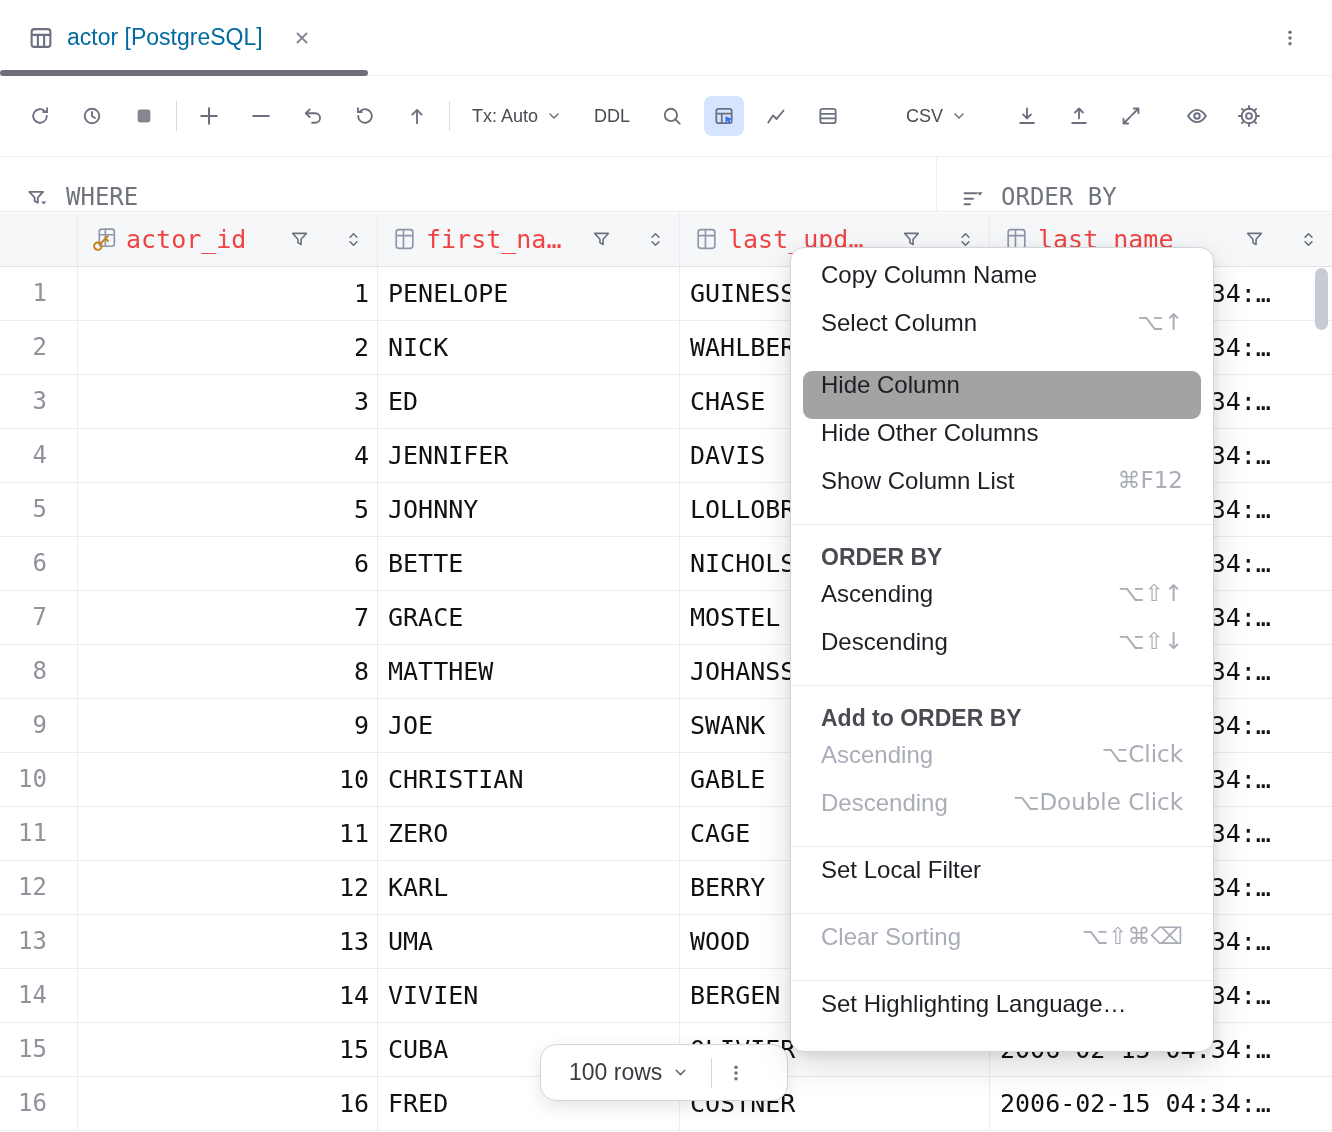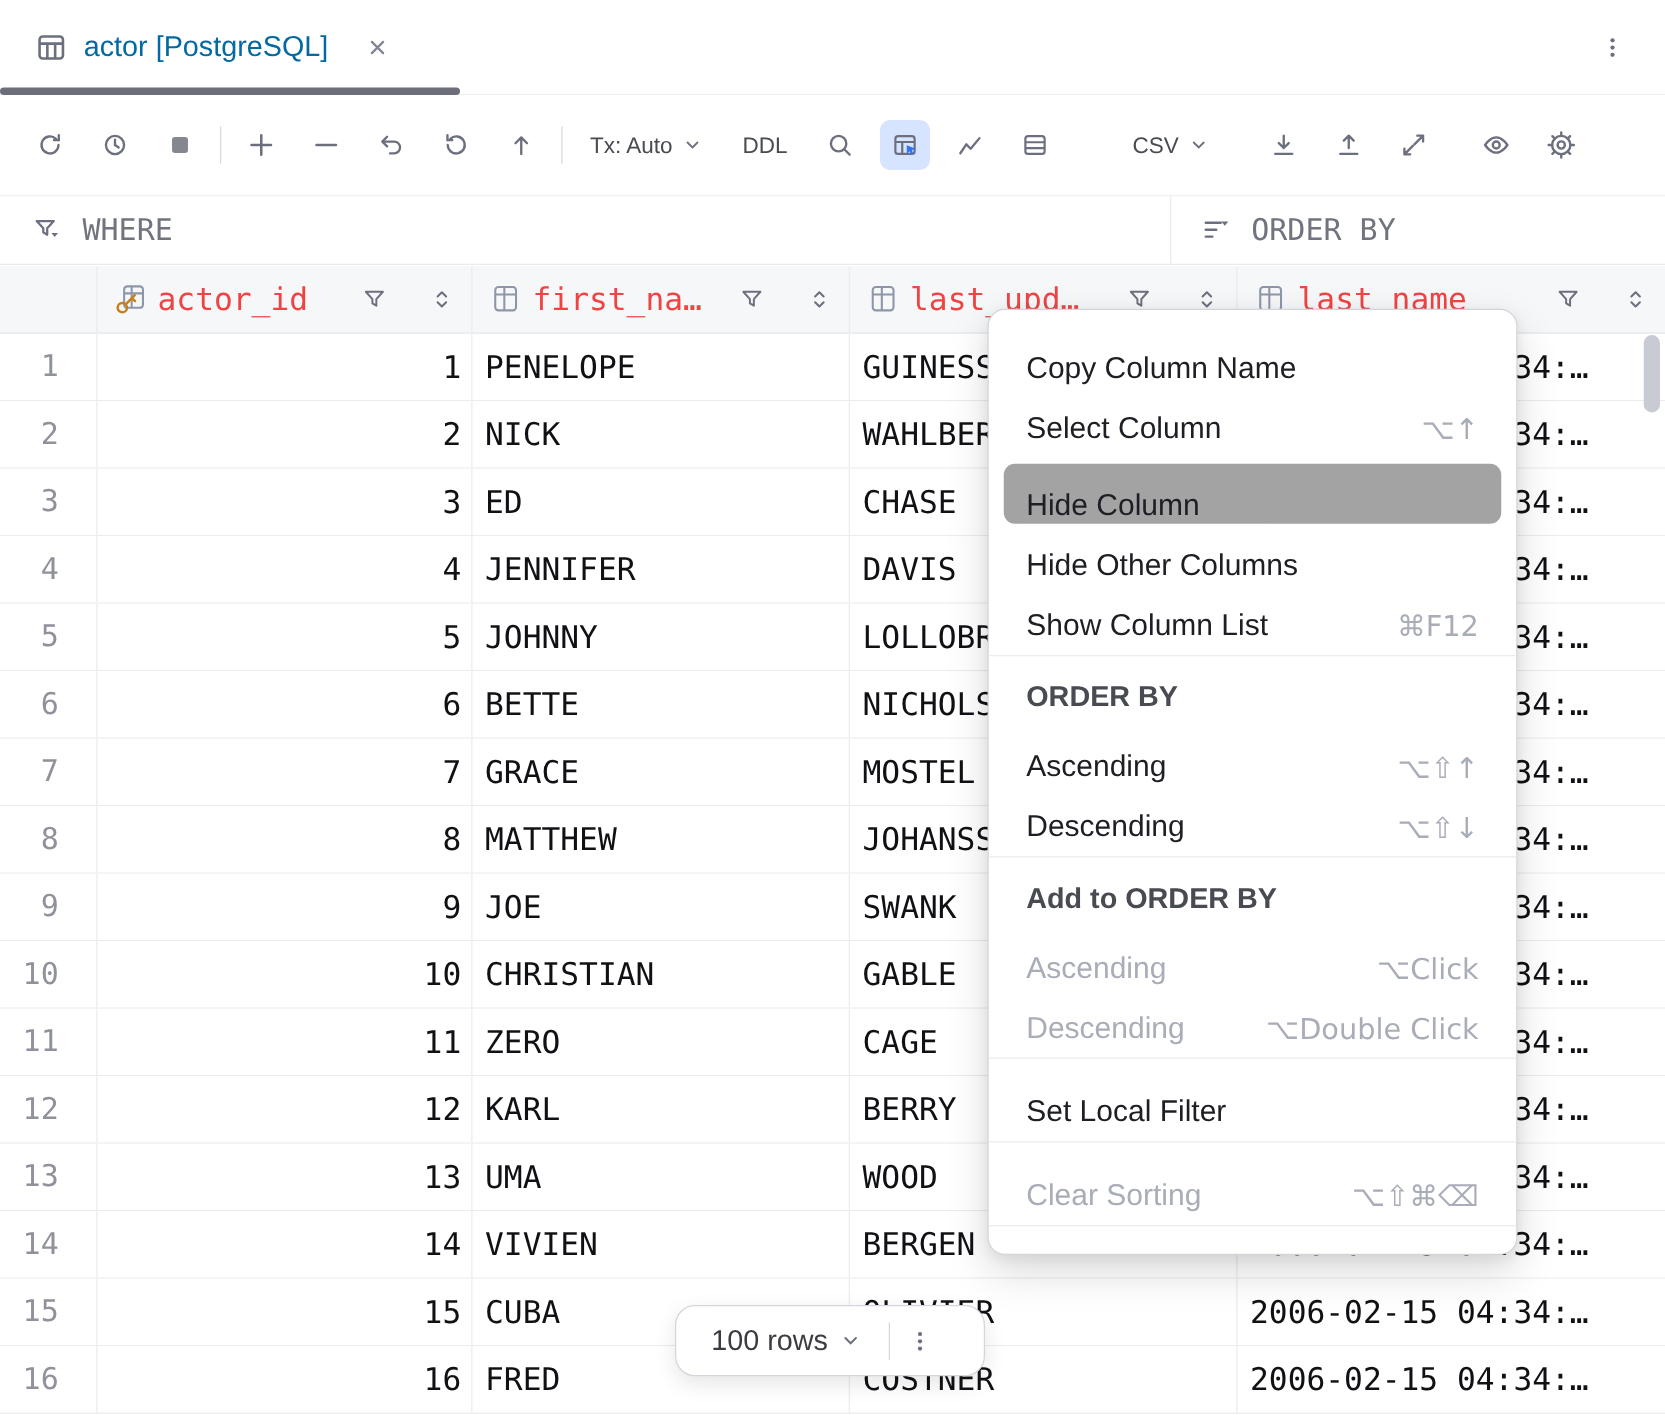--- a/index.html
+++ b/index.html
@@ -22,21 +22,21 @@
   .toolbar{height:80px;display:flex;align-items:center;gap:12px;padding-left:20px;background:#fff}
   .tbtn{width:40px;height:40px;border-radius:8px;display:flex;align-items:center;justify-content:center;flex:0 0 auto}
   .tbtn.toggled{background:#d6e4ff}
   .tdiv{width:1px;height:30px;background:#d8dade;flex:0 0 auto}
   .ttext{height:40px;display:flex;align-items:center;gap:8px;padding:0 10px;border-radius:8px;
          font-size:18px;color:#494b52;white-space:nowrap;flex:0 0 auto}
   .ml18{margin-left:18px}.ml36{margin-left:36px}.ml14{margin-left:14px}
 
   
   .filterbar{height:56px;display:flex;border-top:1px solid #eef0f2;border-bottom:1px solid #ebecf0;background:#fff}
-  .fsection{display:flex;align-items:center;gap:16px;font-family:"DejaVu Sans Mono",monospace;
+  .fsection{display:flex;align-items:flex-end;gap:16px;font-family:"DejaVu Sans Mono",monospace;
             font-size:24px;color:#70747e}
   .fwhere{flex:0 0 937px;padding-left:26px;border-right:1px solid #ebecf0}
   .forder{flex:1;padding-left:24px}
 
   
   .grid{position:absolute;left:0;top:213px;width:1332px;bottom:0;overflow:hidden;
         font-family:"DejaVu Sans Mono",monospace;font-size:25px;color:#101114}
   .ghead,.row{display:grid;grid-template-columns:78px 300px 302px 310px 1fr}
   .ghead{height:54px;background:#f6f7f9;border-bottom:1px solid #e1e3e7}
   .hcell{display:flex;align-items:center;padding:0 14px 0 13px;gap:8px;border-right:1px solid #ebecf0;overflow:hidden}
@@ -48,21 +48,21 @@
   .cell{line-height:53px;padding:0 10px;border-right:1px solid #ebecf0;overflow:hidden;white-space:pre}
   .cell:last-child{border-right:none}
   .cell.gutter{color:#8f929b;text-align:right;padding-right:30px;font-size:24px}
   .cell.num{text-align:right;padding-right:8px}
 
   
   .menu{position:absolute;left:790px;top:247px;width:424px;background:#fff;z-index:60;
         border:1px solid #d3d5db;border-radius:14px;padding:13px 0;
         box-shadow:0 14px 34px rgba(0,0,0,.14),0 3px 10px rgba(0,0,0,.07);
         font-size:24px;color:#1d1f24}
-  .mi{height:48px;display:flex;align-items:flex-end;margin:0 12px;padding:0 18px;border-radius:9px;white-space:nowrap}
+  .mi{height:48px;display:flex;align-items:flex-start;margin:0 12px;padding:0 18px;border-radius:9px;white-space:nowrap}
   .mi.selected{background:#a3a3a3}
   .mi.disabled{color:#a9adb8}
   .msc{margin-left:auto;color:#a9adb8;font-family:"DejaVu Sans",sans-serif;font-size:23px;padding-left:24px}
   .mhead{height:46px;display:flex;align-items:center;padding:0 30px;font-weight:700;font-size:23px;color:#494b52;white-space:nowrap}
   .msep{height:1px;background:#ebecf0;margin:9px 0}
   .mgap{height:14px}
 
   
   .pager{position:absolute;left:540px;top:1044px;width:248px;height:57px;background:#fff;z-index:55;
          border:1px solid #d4d6dc;border-radius:16px;display:flex;align-items:center;
@@ -535,20 +535,23 @@
     <div class="msep"></div>
     <div class="mi">
       <span>Set Local Filter</span>
     </div>
     <div class="msep"></div>
     <div class="mi disabled">
       <span>Clear Sorting</span>
       <span class="msc">⌥⇧⌘⌫</span>
     </div>
     <div class="msep"></div>
+    <div class="mi">
+      <span>Set Highlighting Language…</span>
+    </div>
   </div>
 
 <div class="pager">
   <span class="pager-label">100 rows</span>
   <span class="icon pager-chevron">
     <svg width="17" height="17" viewBox="0 0 20 20" fill="none" stroke="#6c707e" stroke-width="1.8" stroke-linecap="round">
         <path d="M5 7.5l5 5 5-5"></path>
       </svg>
   </span>
   <span class="pager-div"></span>

